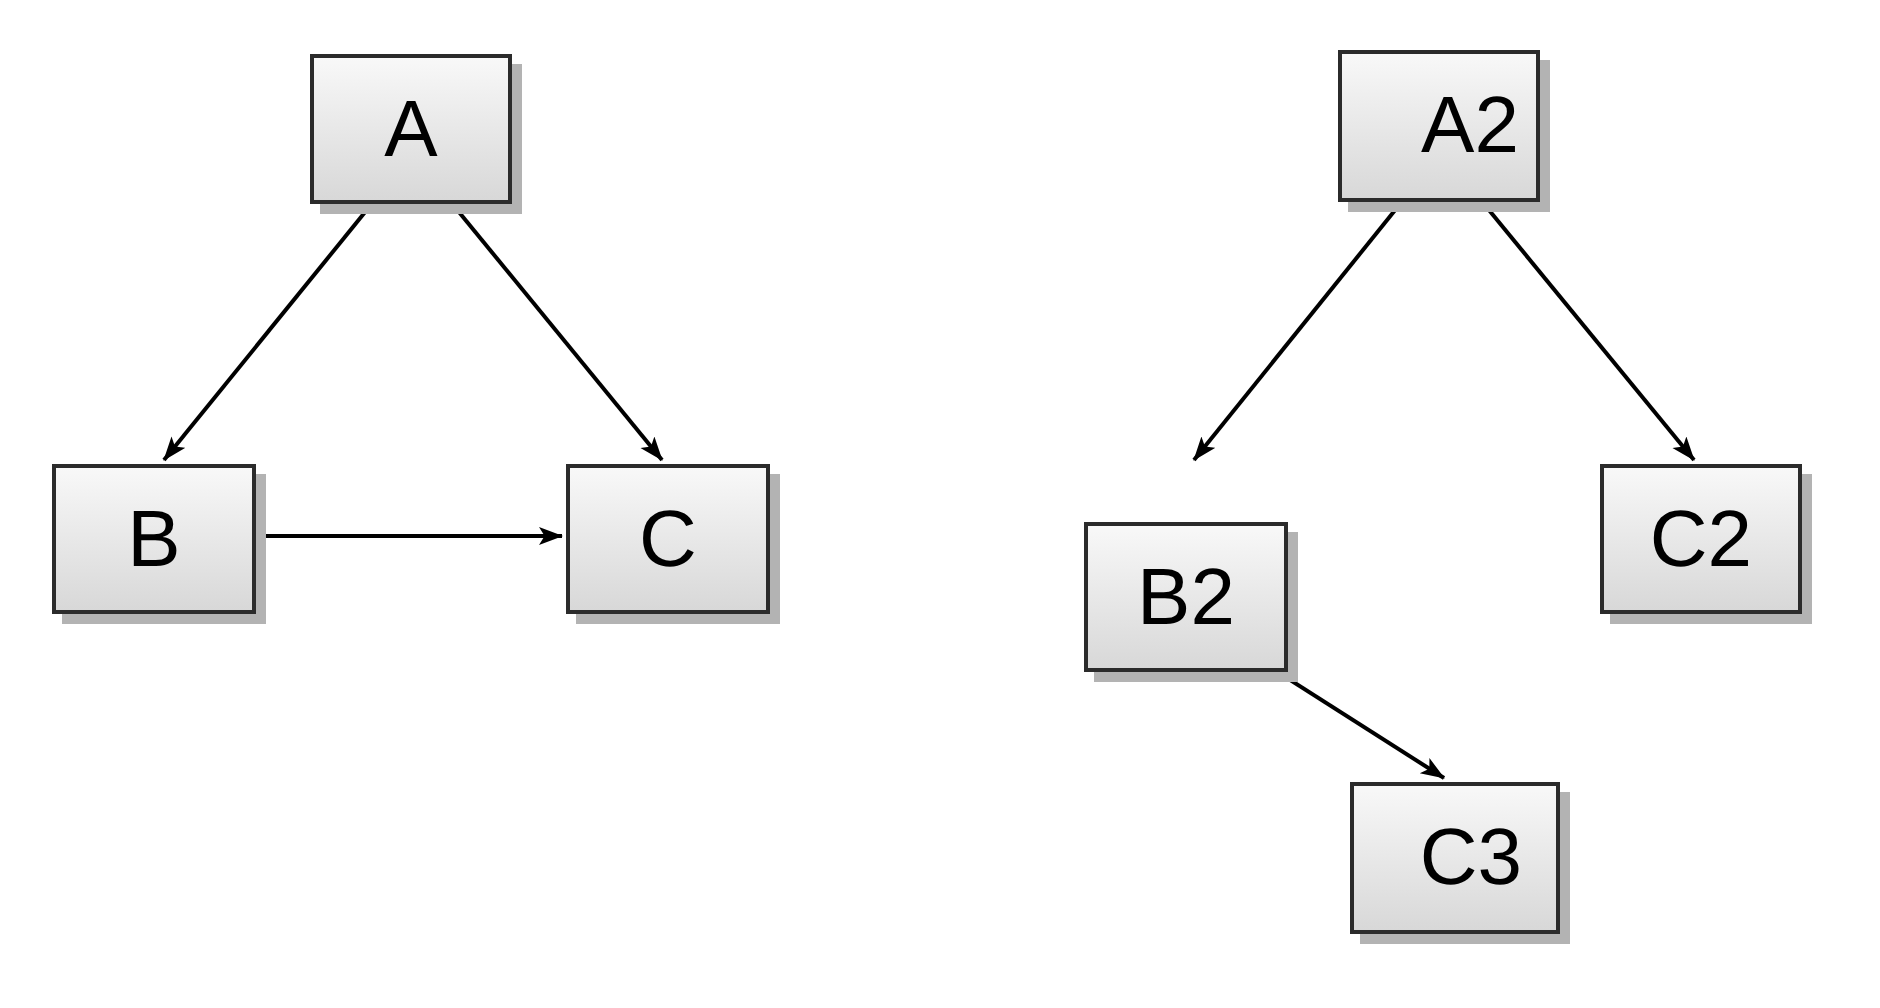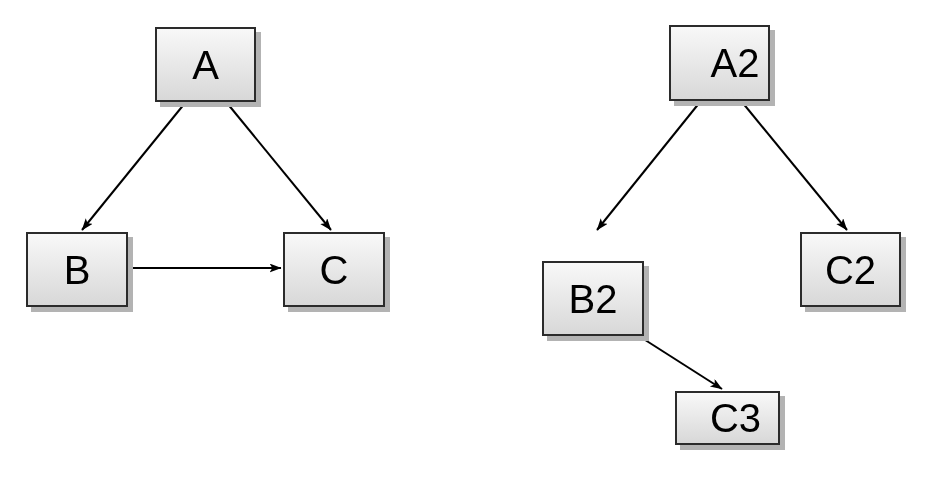--- a/index.html
+++ b/index.html
@@ -67,16 +67,16 @@
     </div>
     <div class="node" style="left: 669px; top: 25px; width: 101px; height: 76px; background: linear-gradient(rgb(248, 248, 248) 0%, rgb(216, 216, 216) 100%); border: 2px solid rgb(43, 43, 43); box-shadow: rgb(179, 179, 179) 5px 5px 0px 0px; padding-left: 31px;">
       <span class="node-label" style="color: rgb(0, 0, 0);">A2</span>
     </div>
     <div class="node" style="left: 542px; top: 232px; width: 102px; height: 75px; background: linear-gradient(rgb(248, 248, 248) 0%, rgb(216, 216, 216) 100%); border: 2px solid rgb(43, 43, 43); box-shadow: rgb(179, 179, 179) 5px 5px 0px 0px; margin-top: 29px;">
       <span class="node-label" style="color: rgb(0, 0, 0);">B2</span>
     </div>
     <div class="node" style="left: 800px; top: 232px; width: 101px; height: 75px; background: linear-gradient(rgb(248, 248, 248) 0%, rgb(216, 216, 216) 100%); border: 2px solid rgb(43, 43, 43); box-shadow: rgb(179, 179, 179) 5px 5px 0px 0px;">
       <span class="node-label" style="color: rgb(0, 0, 0); text-align: right;">C2</span>
     </div>
-    <div class="node" style="left: 675px; top: 391px; width: 105px; height: 54px; background: linear-gradient(rgb(248, 248, 248) 0%, rgb(216, 216, 216) 100%); border: 2px solid rgb(43, 43, 43); box-shadow: rgb(179, 179, 179) 5px 5px 0px 0px; padding-left: 16px;">
+    <div class="node" style="left: 675px; top: 391px; width: 105px; height: 76px; background: linear-gradient(rgb(248, 248, 248) 0%, rgb(216, 216, 216) 100%); border: 2px solid rgb(43, 43, 43); box-shadow: rgb(179, 179, 179) 5px 5px 0px 0px; padding-left: 16px;">
       <span class="node-label" style="color: rgb(0, 0, 0);">C3</span>
     </div>
   </div>
 
 </body></html>

